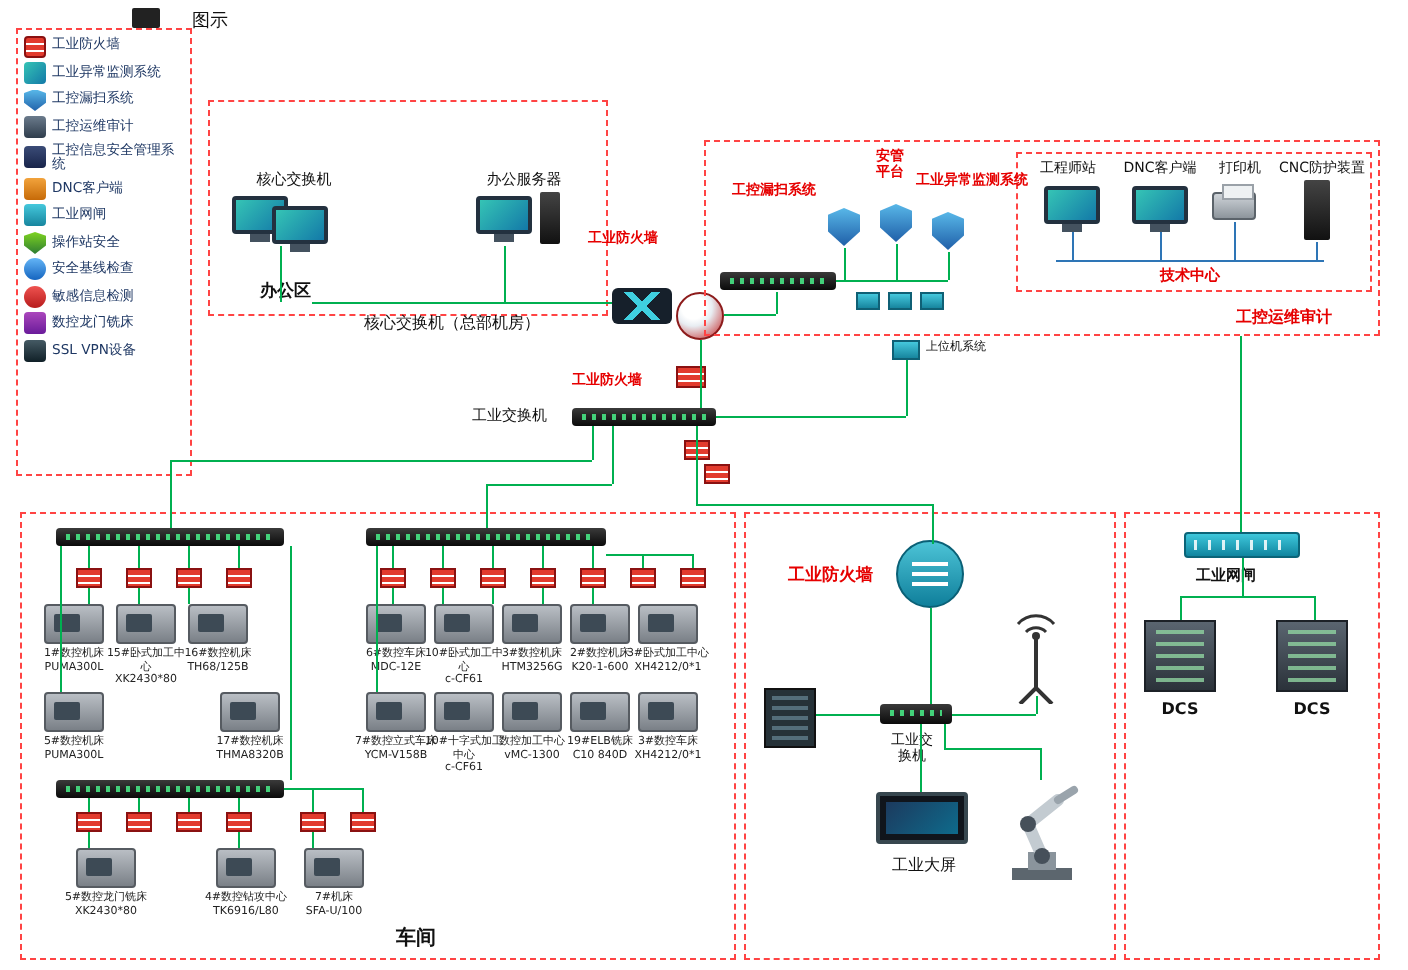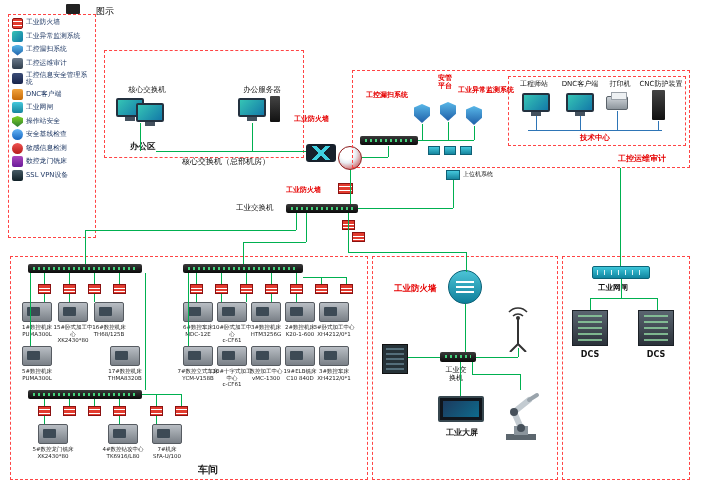--- a/index.html
+++ b/index.html
@@ -231,21 +231,21 @@
   <svg style="position:absolute;left:504px;top:306px" width="28" height="46" viewBox="0 0 28 46">
     <path d="M14 12 L14 38 M14 38 L6 46 M14 38 L22 46" stroke="#333" stroke-width="2" fill="none"></path>
     <path d="M9 10 a7 7 0 0 1 10 0" stroke="#333" stroke-width="1.5" fill="none"></path>
     <path d="M5 6 a12 12 0 0 1 18 0" stroke="#333" stroke-width="1.5" fill="none"></path>
     <circle cx="14" cy="12" r="2" fill="#333"></circle>
   </svg>
   <div class="rackbox" style="left:382px;top:344px;width:26px;height:30px"></div>
   <div class="switchbar" style="left:440px;top:352px;width:36px;height:10px"></div>
   <div class="lbl" style="left:444px;top:366px;width:24px;text-align:center">工业交换机</div>
   <div class="bigscreen" style="left:438px;top:396px;width:46px;height:26px"></div>
-  <div class="lbl" style="left:442px;top:428px;width:40px;text-align:center;font-size:8px;font-weight:bold">工业大屏</div>
+  <div class="lbl" style="left:442px;top:428px;width:40px;text-align:center;font-size:8px;font-weight:normal">工业大屏</div>
   <svg style="position:absolute;left:498px;top:386px" width="46" height="56" viewBox="0 0 46 56">
     <rect x="8" y="48" width="30" height="6" fill="#5c666e"></rect>
     <rect x="16" y="40" width="14" height="9" fill="#8a949c"></rect>
     <path d="M23 42 L16 26 L31 14" stroke="#c3cbd1" stroke-width="6" fill="none" stroke-linecap="round" stroke-linejoin="round"></path>
     <circle cx="16" cy="26" r="4" fill="#46505a"></circle>
     <circle cx="23" cy="42" r="4" fill="#46505a"></circle>
     <path d="M31 14 L39 9" stroke="#9aa4ac" stroke-width="4" stroke-linecap="round"></path>
   </svg>
 
   <div class="zone" style="left:562px;top:256px;width:128px;height:224px"></div>

